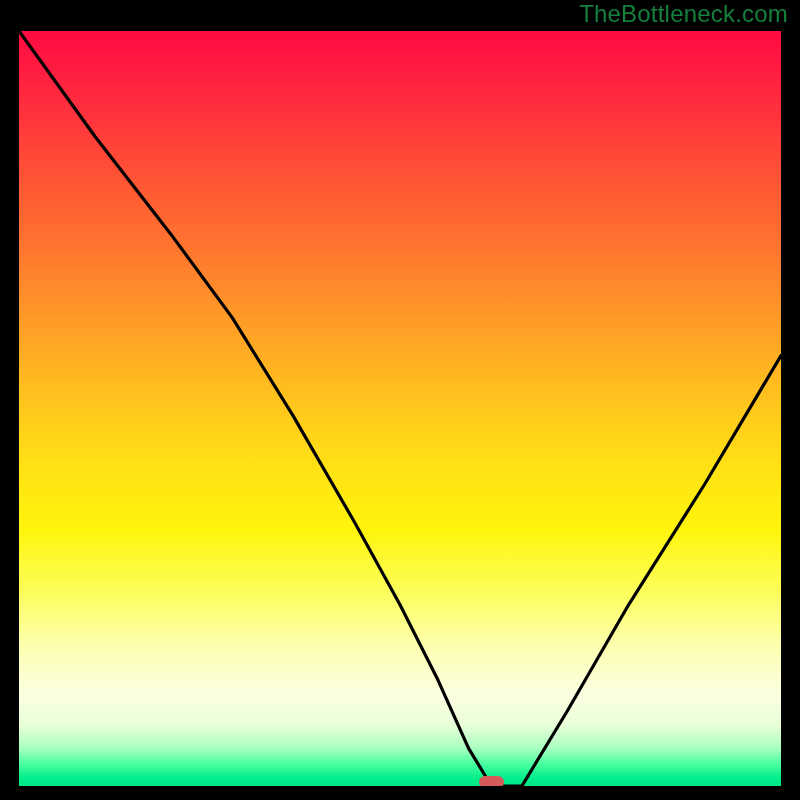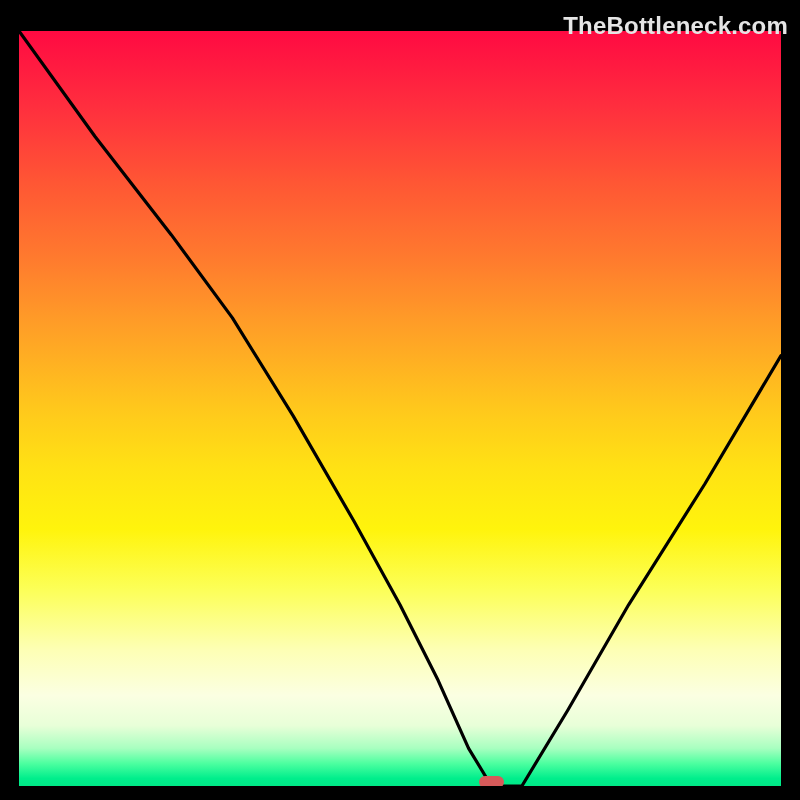--- a/index.html
+++ b/index.html
@@ -12,25 +12,25 @@
     font-family: Arial, Helvetica, sans-serif;
   }
   .frame {
     position: relative;
     width: 800px;
     height: 800px;
     background: #000;
   }
   .watermark {
     position: absolute;
-    top: 12px;
+    top: 0;
     right: 12px;
-    color: #e5e5e5;
+    color: #15803d;
     font-size: 24px;
-    font-weight: 700;
+    font-weight: 400;
     letter-spacing: 0.2px;
     z-index: 5;
   }
   .plot {
     position: absolute;
     left: 19px;
     top: 31px;
     width: 762px;
     height: 755px;
     overflow: hidden;

